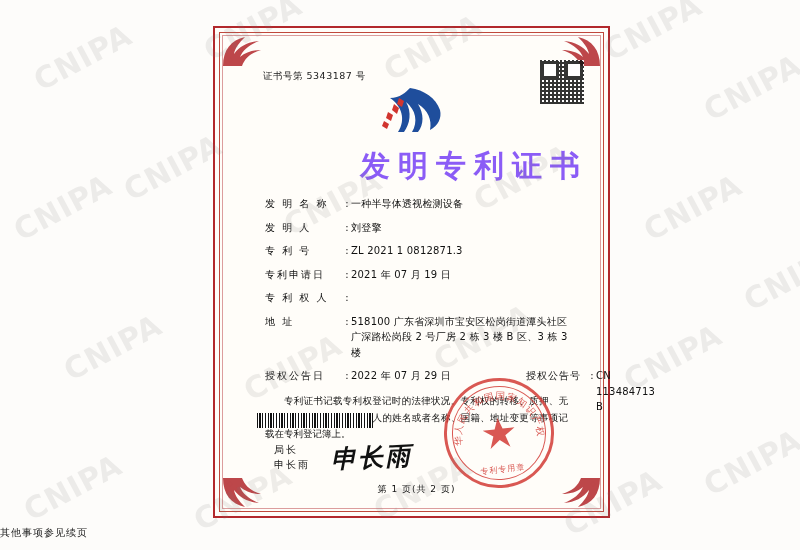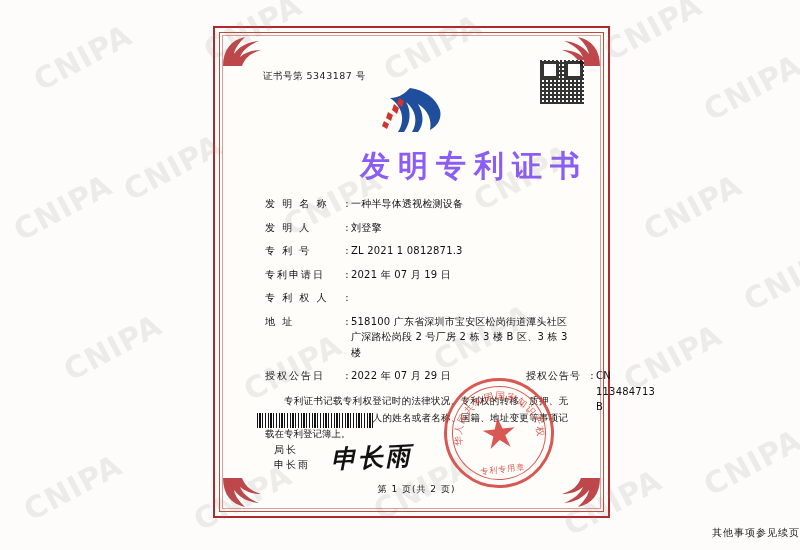--- a/index.html
+++ b/index.html
@@ -259,21 +259,21 @@
     left: 10px; right: 0; bottom: 4px;
     text-align: center;
     font-size: 9px;
     color: #111;
     letter-spacing: 1px;
   }
 
   .footnote {
     position: absolute;
     left: 0; right: 0; top: 526px;
-    text-align: right;
+    text-align: left;
     font-size: 10px;
     color: #222;
     letter-spacing: 1px;
     z-index: 4;
   }
 </style>
 </head>
 <body>
 
 <div id="page">

